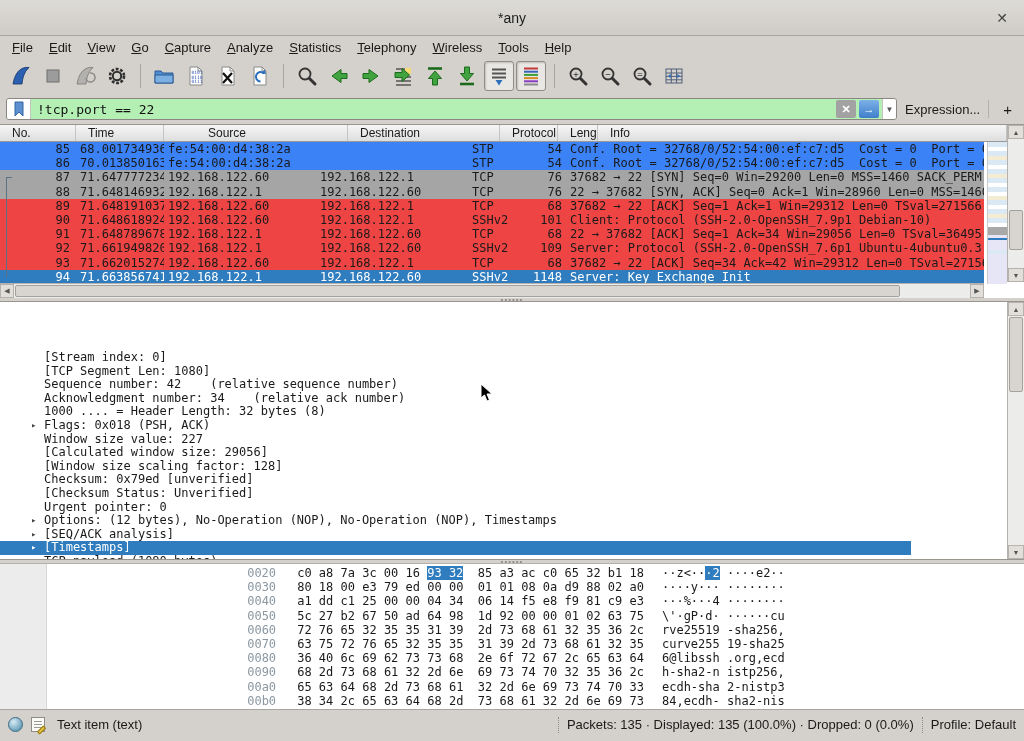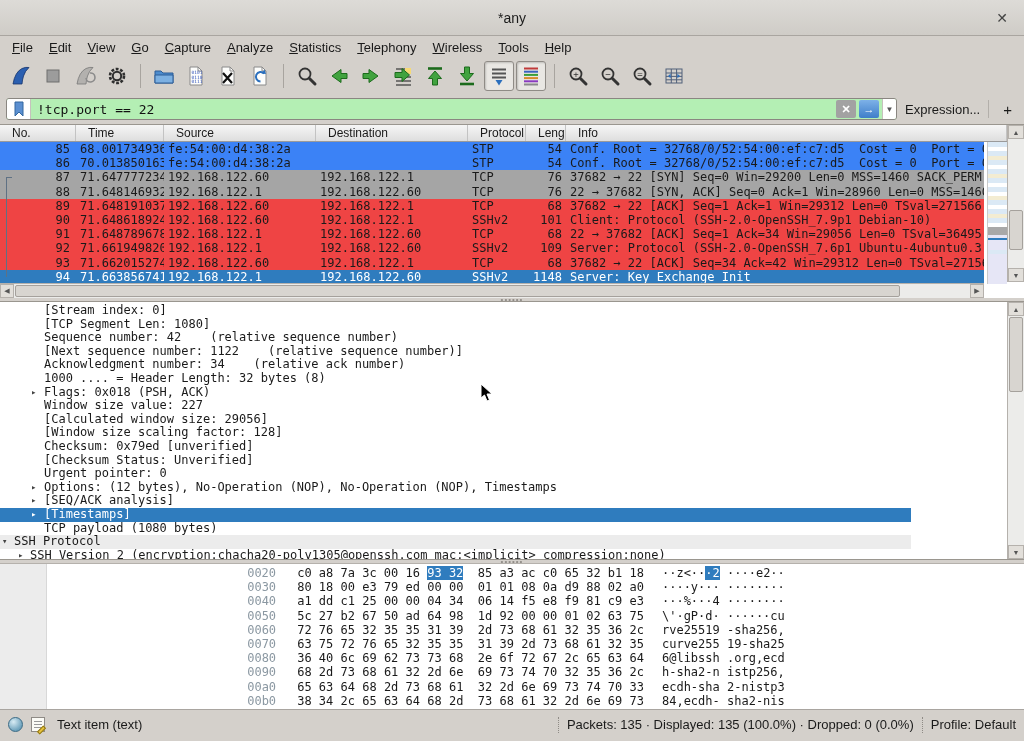--- a/index.html
+++ b/index.html
@@ -54,21 +54,21 @@
     border-bottom:1px solid #9a9a9a; font-size:12px; width:1007px; overflow:hidden; }
   .hcell { border-right:1px solid #c3c3c3; padding:1px 0 0 12px; white-space:nowrap; overflow:hidden; }
   #plrows { height:142px; overflow:hidden; width:984px; position:relative;
     font-size:12px; line-height:14.2px; }
   .prow { height:14.2px; display:flex; white-space:nowrap; }
   .pcell { overflow:hidden; white-space:pre; flex:0 0 auto; padding-left:4px; }
   .c0 { width:76px; text-align:right; padding-right:6px; padding-left:0; }
   .c1 { width:88px; } .c2 { width:152px; } .c3 { width:152px; } .c4 { width:58px; }
   .c5 { width:40px; text-align:right; padding-right:4px; padding-left:0; }
   .c6 { flex:1 1 auto; }
-  .hc0{width:76px;} .hc1{width:88px;} .hc2{width:152px;} .hc3{width:152px;} .hc4{width:58px;} .hc5{width:40px;} .hc6{flex:1;}
+  .hc0{width:76px;} .hc1{width:88px;} .hc2{width:152px;margin-left:32px;} .hc3{width:152px;} .hc4{width:58px;} .hc5{width:40px;} .hc6{flex:1;}
   .r-plain { background:#3b82f6; }
   .r-gray { background:#a5a5a5; }
   .r-lav { background:#ef4444; }
   .r-sel { background:#2f7cbe; color:#fff; }
   #relline { position:absolute; left:6px; width:6px; border-left:1px solid #5f7184; border-top:1px solid #5f7184; }
   #minimap { position:absolute; right:17px; top:17px; width:20px; height:142px; background:#fff; border-left:1px solid #c9c9c9; }
   .stripe { width:100%; }
   .vscroll { position:absolute; right:0; width:17px; background:#ececea; border-left:1px solid #b5b1ac; }
   #plvscroll { top:0; height:157px; }
   .sarrow { position:absolute; left:0; width:16px; height:14px; display:flex; align-items:center; justify-content:center;
@@ -77,21 +77,21 @@
   #plhscroll { position:absolute; bottom:0; left:0; width:984px; height:15px; background:#ececea; border-top:1px solid #b5b1ac; }
   .harrow { position:absolute; top:0; width:14px; height:14px; display:flex; align-items:center; justify-content:center; font-size:7px; color:#555; background:#e2dfda; border:1px solid #b5b1ac; }
   #plhthumb { position:absolute; top:1px; left:15px; width:885px; height:12px; background:#d8d5d0; border:1px solid #a5a19c; border-radius:2px; }
 
   
   .splitter { height:3px; flex:0 0 3px; background:#d4d0cb; position:relative; }
   .splitter .dots { position:absolute; left:50%; top:0; transform:translateX(-50%); color:#8f8b86; font-size:8px; line-height:3px; letter-spacing:1px; }
 
   
   #details { height:259px; flex:0 0 259px; background:#fff; border:1px solid #9a968f; border-left:none; border-right:none; position:relative; overflow:hidden; }
-  #dlines { width:911px; font-size:12px; line-height:13.6px; padding-top:2px; }
+  #dlines { width:911px; font-size:12px; line-height:13.6px; padding-top:10px;margin-top:39px; }
   .dline { height:13.6px; position:relative; white-space:pre; overflow:hidden; }
   .dexp { position:absolute; top:0; font-size:9px; color:#444; }
   .dline.sel { background:#2f7cbe; color:#fff; }
   .dline.sel .dexp { color:#fff; }
   .dline.shade { background:#ececec; }
   #dvscroll { top:0; height:100%; }
 
   
   #hexpane { height:146px; flex:0 0 146px; background:#fff; border-top:1px solid #b5b1ac; position:relative; overflow:hidden; }
   #hexpane::before { content:""; position:absolute; left:0; top:0; bottom:0; width:46px; background:#ececec; border-right:1px solid #d8d8d8; }
@@ -448,21 +448,20 @@
 
 <div class="splitter">
     <span class="dots">••••••</span>
   </div>
 
 <div id="details">
   <div id="dlines" class="mono">
       <div class="dline"><span class="dtext" style="padding-left:44px">[Stream index: 0]</span></div>
       <div class="dline"><span class="dtext" style="padding-left:44px">[TCP Segment Len: 1080]</span></div>
       <div class="dline"><span class="dtext" style="padding-left:44px">Sequence number: 42    (relative sequence number)</span></div>
-      <div class="dline"><span class="dtext" style="padding-left:44px">[Next sequence number: 1122    (relative sequence number)]</span></div>
       <div class="dline"><span class="dtext" style="padding-left:44px">Acknowledgment number: 34    (relative ack number)</span></div>
       <div class="dline"><span class="dtext" style="padding-left:44px">1000 .... = Header Length: 32 bytes (8)</span></div>
       <div class="dline"><span class="dexp" style="left:31px">▸</span><span class="dtext" style="padding-left:44px">Flags: 0x018 (PSH, ACK)</span></div>
       <div class="dline"><span class="dtext" style="padding-left:44px">Window size value: 227</span></div>
       <div class="dline"><span class="dtext" style="padding-left:44px">[Calculated window size: 29056]</span></div>
       <div class="dline"><span class="dtext" style="padding-left:44px">[Window size scaling factor: 128]</span></div>
       <div class="dline"><span class="dtext" style="padding-left:44px">Checksum: 0x79ed [unverified]</span></div>
       <div class="dline"><span class="dtext" style="padding-left:44px">[Checksum Status: Unverified]</span></div>
       <div class="dline"><span class="dtext" style="padding-left:44px">Urgent pointer: 0</span></div>
       <div class="dline"><span class="dexp" style="left:31px">▸</span><span class="dtext" style="padding-left:44px">Options: (12 bytes), No-Operation (NOP), No-Operation (NOP), Timestamps</span></div>

